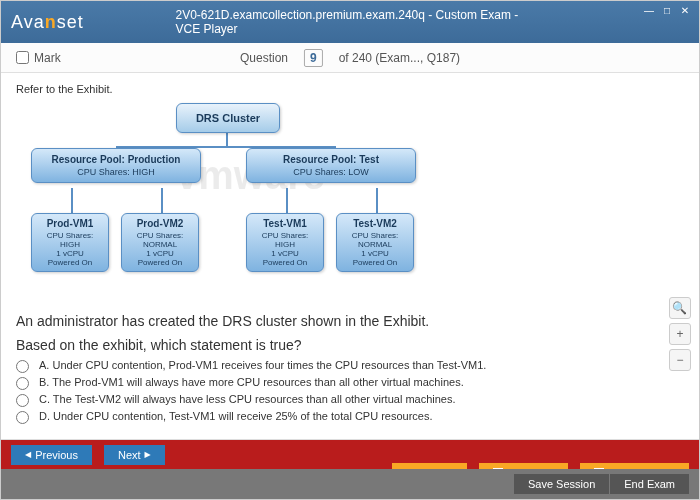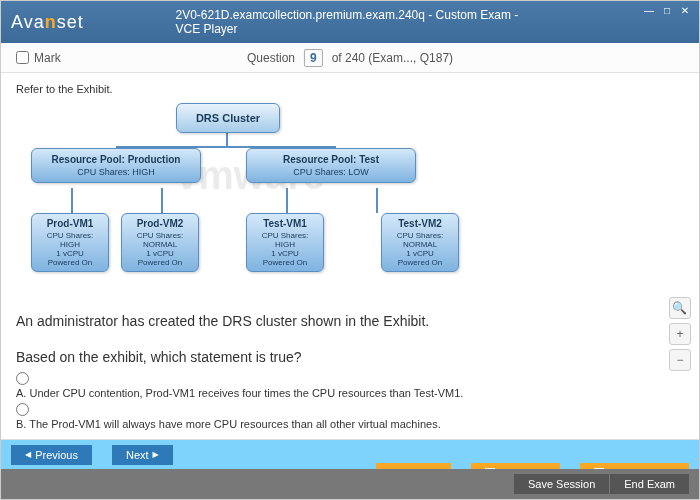--- a/index.html
+++ b/index.html
@@ -5,45 +5,45 @@
 * { box-sizing: border-box; margin: 0; padding: 0; }
 body { font-family: Arial, sans-serif; font-size: 11px; background: #fff; width: 700px; height: 500px; overflow: hidden; position: relative; border: 1px solid #ccc; }
 .titlebar { background: linear-gradient(#4a7aa8, #3d6b99); color: #fff; height: 42px; display: flex; align-items: center; padding: 0 10px; position: relative; }
 .logo { font-size: 18px; font-weight: 300; letter-spacing: 1px; }
 .logo .n { color: #f9a825; font-weight: bold; }
 .title-text { position: absolute; left: 50%; transform: translateX(-50%); font-size: 12px; }
 .win-controls { position: absolute; right: 6px; top: 2px; display: flex; gap: 2px; }
 .win-btn { width: 16px; height: 14px; display: flex; align-items: center; justify-content: center; font-size: 10px; color: #fff; cursor: pointer; }
 .question-bar { background: #fcfcfc; border-bottom: 1px solid #e0e0e0; height: 30px; display: flex; align-items: center; padding: 7px 15px; font-size: 12px; color: #555; }
 .mark-check { margin-right: 5px; }
-.q-center { position: absolute; left: 50%; transform: translateX(-50%); display: flex; align-items: center; gap: 9px; }
+.q-center { position: absolute; left: 50%; transform: translateX(-50%); display: flex; align-items: center; gap: 16px; }
 .q-num-box { border: 1px solid #aaa; padding: 1px 5px; border-radius: 2px; color: #3d6b99; font-weight: bold; }
 .content { padding: 10px 15px; height: 368px; overflow: hidden; position: relative; color: #333; }
 .exhibit-text { margin-bottom: 8px; }
 .diagram { position: relative; height: 200px; margin: 5px 0 10px 0; }
 .node { position: absolute; background: linear-gradient(#d4e8f9, #7fb3e0); border: 1px solid #5a8fc4; border-radius: 6px; text-align: center; padding: 5px 8px; font-size: 9px; color: #1a3a5a; box-shadow: 1px 1px 3px rgba(0,0,0,0.2); }
 .node.top { left: 160px; top: 0; width: 104px; font-weight: bold; font-size: 11px; padding: 8px; background: linear-gradient(#e8f2fb, #a5cce9); }
 .node.pool { width: 170px; top: 45px; }
 .node.pool1 { left: 15px; }
 .node.pool2 { left: 230px; }
 .node.vm { width: 78px; top: 110px; font-size: 8px; padding: 4px; }
 .node.vm1 { left: 15px; }
 .node.vm2 { left: 105px; }
 .node.vm3 { left: 230px; }
-.node.vm4 { left: 320px; margin-left: 45px; }
+.node.vm4 { left: 320px; }
 .node .title { font-weight: bold; font-size: 10px; margin-bottom: 2px; }
 .line { position: absolute; background: #5a8fc4; }
 .watermark { position: absolute; left: 160px; top: 50px; font-size: 40px; color: rgba(0,0,0,0.08); font-weight: bold; transform: rotate(0deg); pointer-events: none; z-index: 0; }
 .qtext { margin: 3px 0; font-size: 14px; }
 .options { margin-top: 6px; }
-.opt { display: flex; align-items: flex-start; gap: 2px; margin: 3px 0; font-size: 11px; flex-direction: column; }
+.opt { display: flex; align-items: flex-start; gap: 10px; margin: 3px 0; font-size: 11px; }
 .opt input { margin-top: 1px; }
 .side-controls { position: absolute; right: 8px; bottom: 70px; display: flex; flex-direction: column; gap: 4px; }
 .side-btn { width: 22px; height: 22px; border: 1px solid #ccc; background: #f5f5f5; border-radius: 3px; display: flex; align-items: center; justify-content: center; font-size: 12px; color: #666; cursor: pointer; }
-.footer1 { position: absolute; bottom: 30px; left: 0; right: 0; height: 30px; background: #7dd3fc; border-top: 1px solid #ddd; display: flex; align-items: center; padding: 9px 10px; gap: 20px; }
+.footer1 { position: absolute; bottom: 30px; left: 0; right: 0; height: 30px; background: #b91c1c; border-top: 1px solid #ddd; display: flex; align-items: center; padding: 9px 10px; gap: 12px; }
 .footer2 { position: absolute; bottom: 0; left: 0; right: 0; height: 30px; background: #787878; display: flex; align-items: center; justify-content: flex-end; padding: 0 10px; gap: 1px; }
 .btn { padding: 4px 14px; font-size: 11px; color: #fff; border: none; cursor: pointer; display: flex; align-items: center; gap: 4px; }
 .btn-blue { background: #2e7ab8; }
 .btn-orange { background: #f9a825; margin-top: 36px; }
 .btn-dark { background: #555; }
 .spacer { flex: 1; }
 .chk { width: 10px; height: 10px; background: #fff; display: inline-block; }
 .tri-left::before { content: "◀"; font-size: 8px; }
 .tri-right::after { content: "▶"; font-size: 8px; }
 </style>
@@ -119,30 +119,38 @@
     <div class="node vm vm4">
       <div class="title">Test-VM2</div>
         <div>CPU Shares:</div>
         <div>NORMAL</div>
         <div>1 vCPU</div>
         <div>Powered On</div>
     </div>
   </div>
 
   <div class="qtext">An administrator has created the DRS cluster shown in the Exhibit.</div>
-  <div class="qtext" style="margin-top:20px;">Based on the exhibit, which statement is true?</div>
+  <div class="qtext" style="margin-top:8px;">Based on the exhibit, which statement is true?</div>
 
   <div class="options">
     <div class="opt">
         <input type="radio" name="ans" style="">
         <span>A.   Under CPU contention, Prod-VM1 receives four times the CPU resources than Test-VM1.</span>
       </div>
     <div class="opt">
         <input type="radio" name="ans" style="">
         <span>B.   The Prod-VM1 will always have more CPU resources than all other virtual machines.</span>
+      </div>
+    <div class="opt">
+        <input type="radio" name="ans" style="">
+        <span>C.   The Test-VM2 will always have less CPU resources than all other virtual machines.</span>
+      </div>
+    <div class="opt">
+        <input type="radio" name="ans" style="">
+        <span>D.   Under CPU contention, Test-VM1 will receive 25% of the total CPU resources.</span>
       </div>
   </div>
 
   <div class="side-controls">
     <div class="side-btn">🔍</div>
     <div class="side-btn">+</div>
     <div class="side-btn">−</div>
   </div>
 </div>
 

